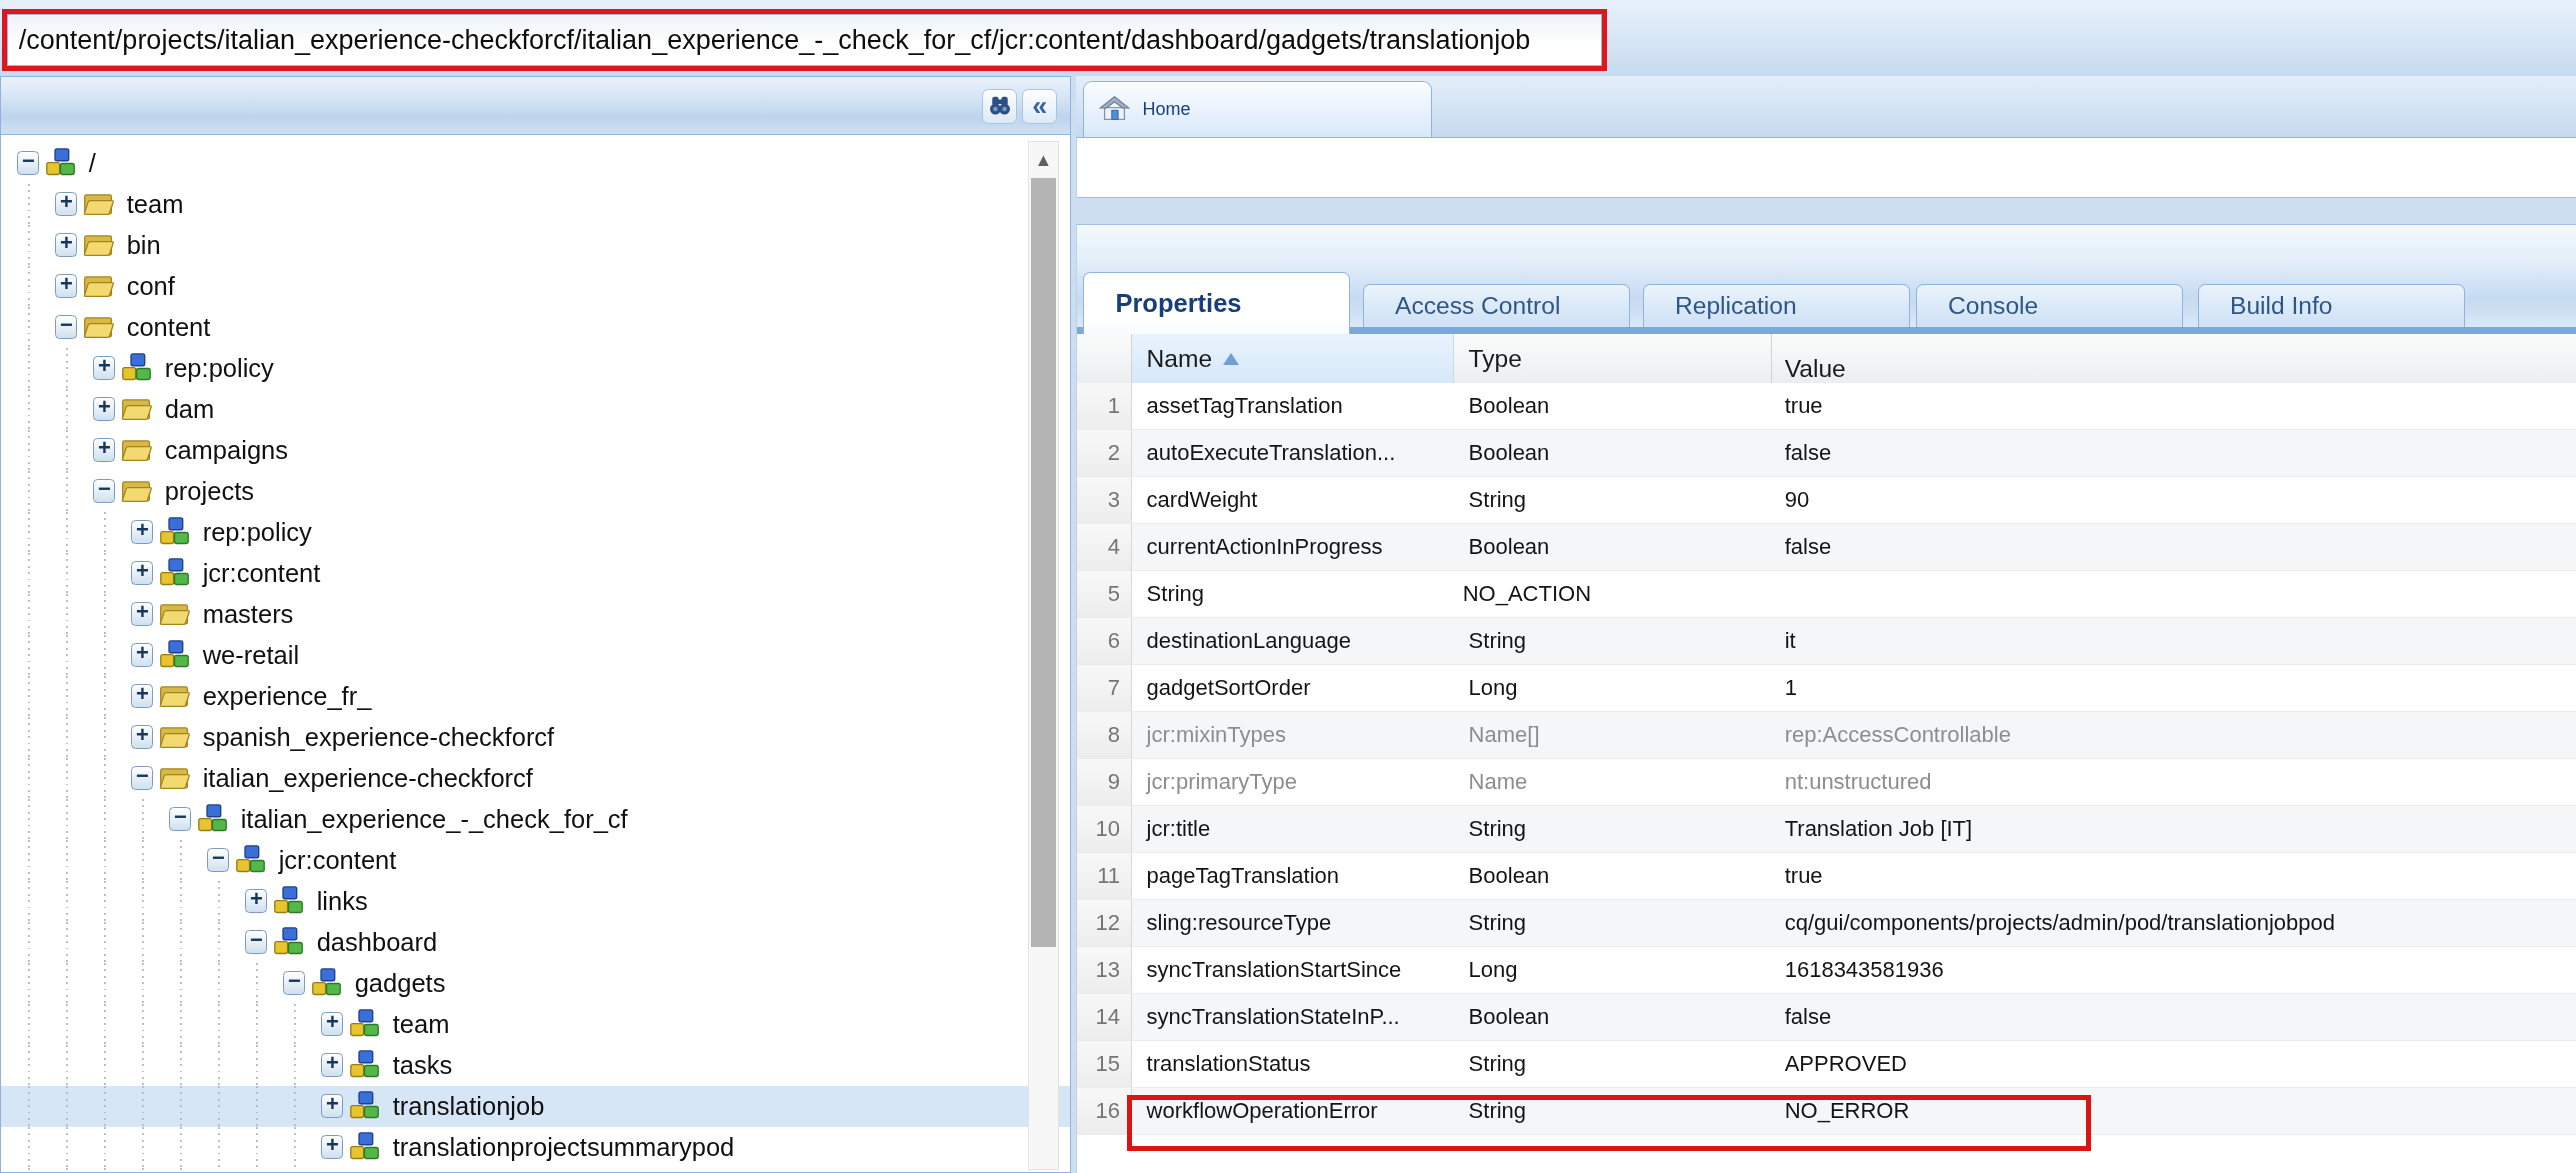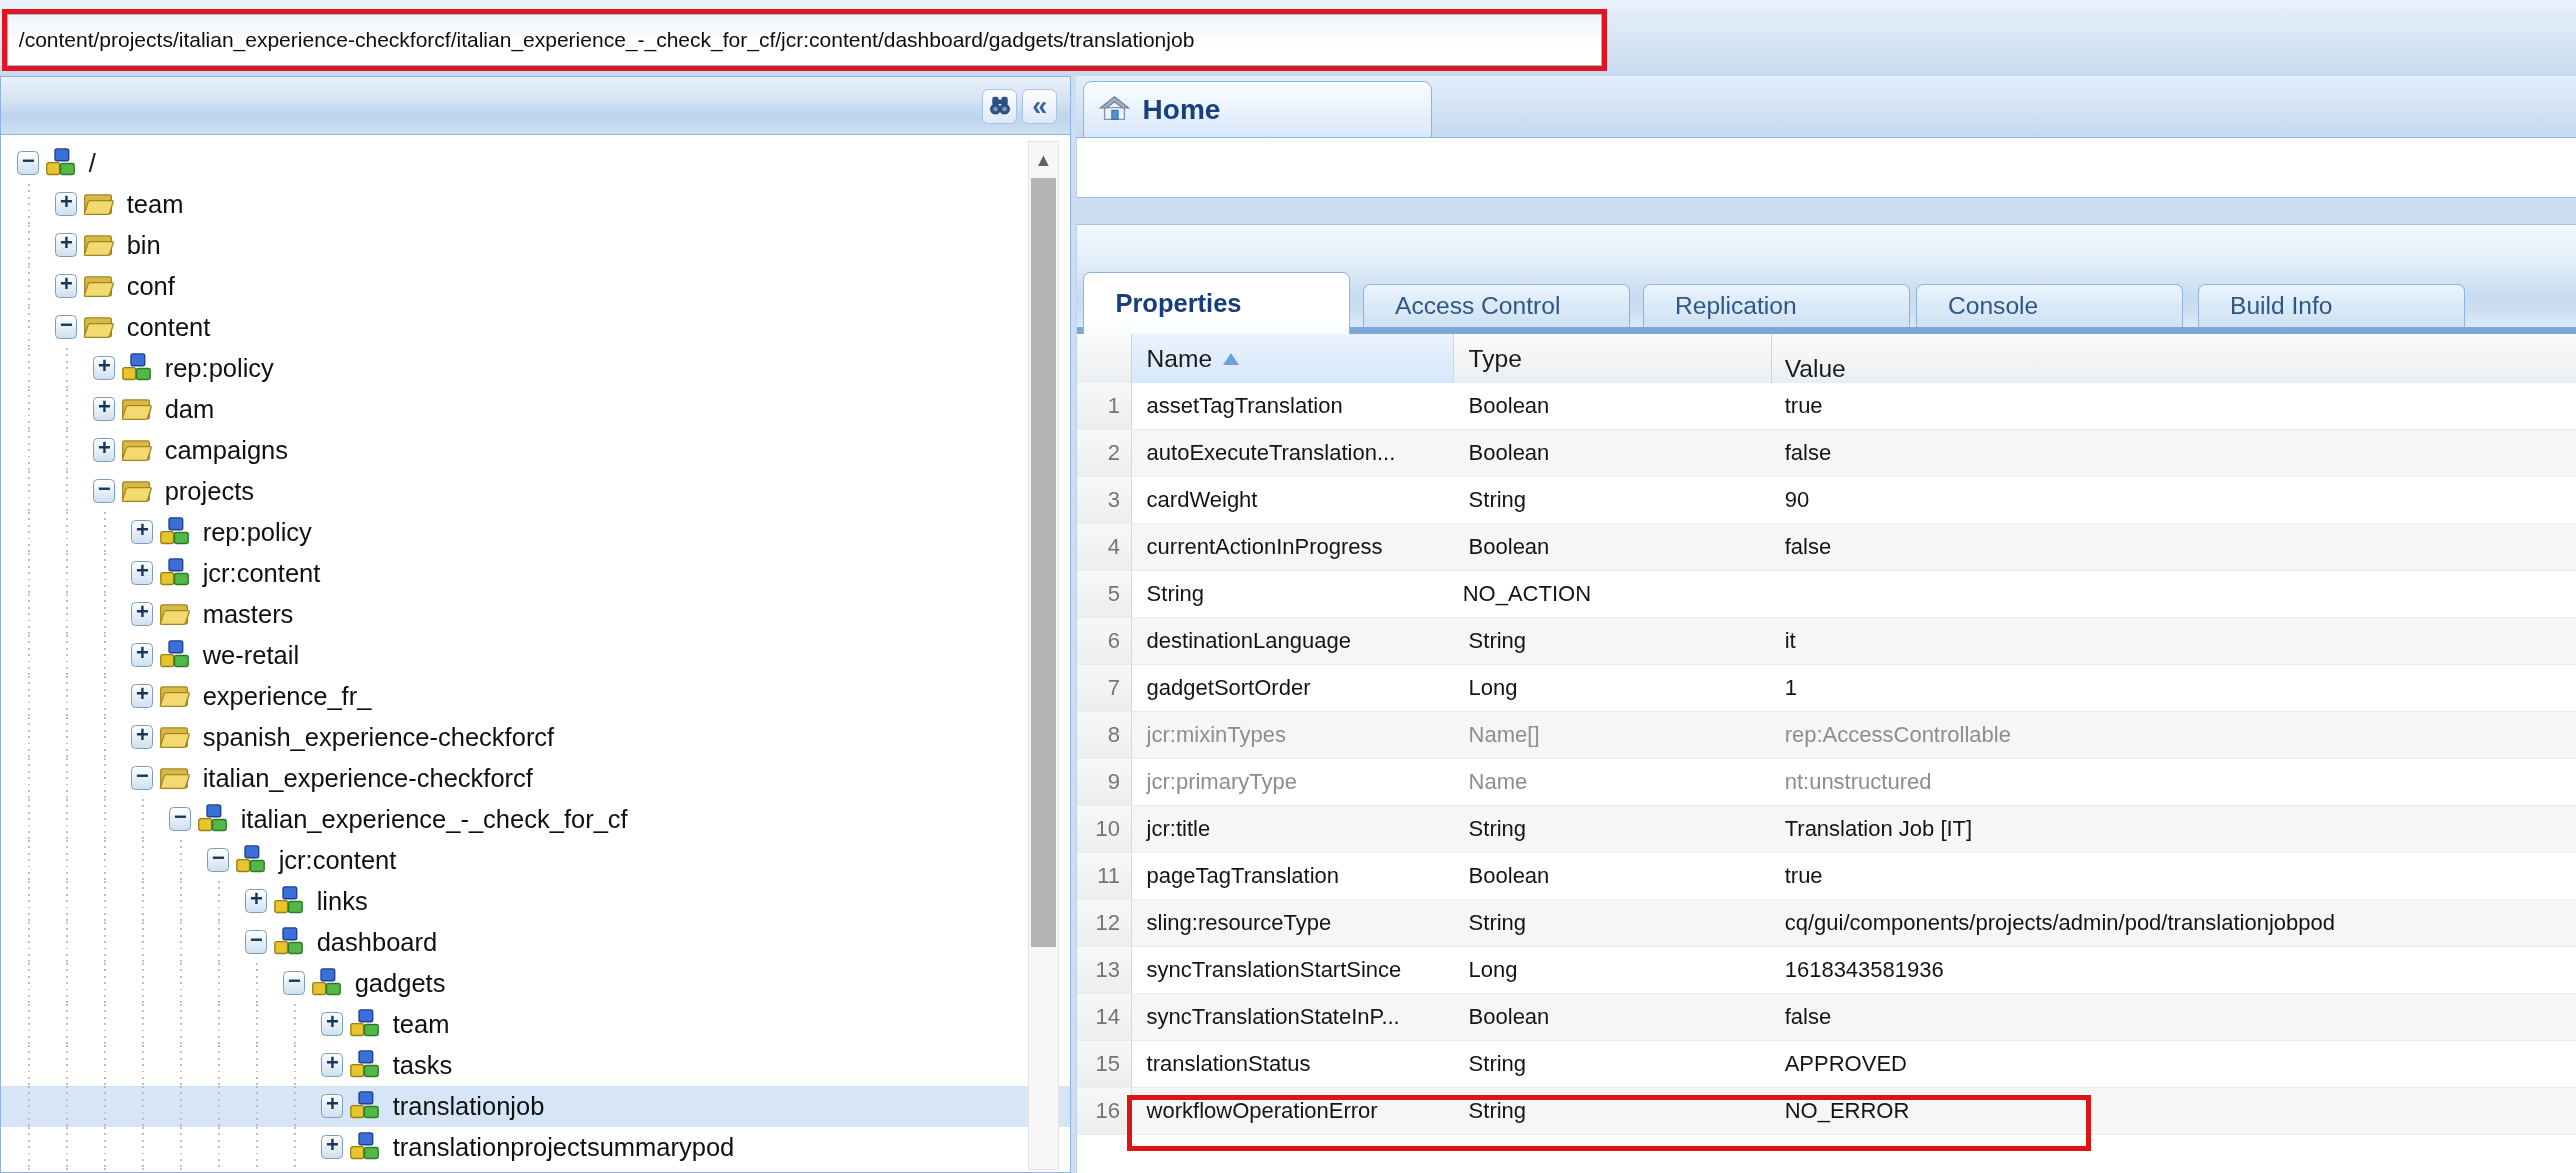--- a/index.html
+++ b/index.html
@@ -8,21 +8,21 @@
          font-family:"Liberation Sans","DejaVu Sans",sans-serif;background:#cddef1;}
 
   
   #topbar{position:absolute;left:0;top:0;width:2576px;height:76px;
           background:linear-gradient(180deg,#e9f1fb 0%,#d6e5f5 55%,#c7daf0 100%);}
   #addr-box{position:absolute;left:1.8px;top:9px;width:1605px;height:62px;
             border:5.5px solid #de1620;background:#fff;}
   #addr-box input{width:100%;height:100%;border:1.8px solid #a0b7ce;outline:none;
             background:linear-gradient(180deg,#eef3f9 0%,#ffffff 60%);
             font-family:"Liberation Sans","DejaVu Sans",sans-serif;
-            font-size:21px;color:#0d0d0d;padding:0 0 0 11px;}
+            font-size:27px;color:#0d0d0d;padding:0 0 0 11px;}
 
   
   #tree-panel{position:absolute;left:0;top:76px;width:1071px;height:1097px;
               background:#fff;border:1.8px solid #8fb3de;}
   #tree-header{position:relative;height:58px;border-bottom:1.8px solid #8fb3de;
                background:linear-gradient(180deg,#eaf2fb 0%,#d4e3f4 40%,#bdd4ee 70%,#cfe0f2 100%);}
   .hdr-btn{position:absolute;top:12px;width:35px;height:35px;border:1.8px solid #a9c4de;border-radius:6.4px;
            background:linear-gradient(180deg,#fefeff,#dde9f5);display:flex;align-items:center;justify-content:center;}
   #btn-find{right:53px;}
   #btn-collapse{right:12.7px;color:#34659f;font-size:27px;font-weight:bold;line-height:27px;}
@@ -46,21 +46,21 @@
   #tree-scroll-thumb{position:absolute;left:1.8px;right:1.8px;top:36px;height:769px;background:#b4b4b4;}
 
   
   #home-strip{position:absolute;left:1076px;top:76px;width:1500px;height:62px;
               background:linear-gradient(180deg,#e4eefa 0%,#d3e3f4 55%,#c6d9f0 100%);
               border-bottom:1.8px solid #8fb3de;}
   #home-tab{position:absolute;left:7.3px;bottom:0;width:349px;height:56px;
             border:1.8px solid #8fb3de;border-bottom:none;border-radius:9px 9px 0 0;
             background:linear-gradient(180deg,#fbfdff 0%,#e6f0fc 60%,#d8e8f9 100%);
             display:flex;align-items:center;padding-left:14.6px;gap:12.7px;}
-  #home-tab .lbl{font-size:28px;font-weight:bold;color:#17407e;}
+  #home-tab .lbl{font-size:18px;font-weight:normal;color:#17407e;}
   #toolbar-strip{position:absolute;left:1076px;top:138px;width:1500px;height:60px;
                  background:#fff;border-bottom:1.8px solid #9ec0e4;border-left:1.8px solid #bcd2ea;}
 
   #props-panel{position:absolute;left:1076px;top:216px;width:1500px;height:957px;
                background:#fff;border-top:1.8px solid #9ec0e4;border-left:1.8px solid #bcd2ea;margin-top:8px;}
   #tabstrip{position:relative;height:109px;border-bottom:7.3px solid #7ca8d8;
             background:linear-gradient(180deg,#f4f9fd 0%,#e3eefa 35%,#c7dbf1 72%,#cde0f3 85%,#dbe9f8 100%);}
   .tab{position:absolute;bottom:0;width:267px;height:43px;
        border:1.8px solid #8fb3dd;border-bottom:none;border-radius:7.3px 7.3px 0 0;
        background:linear-gradient(180deg,#ecf4fc 0%,#dcebf9 45%,#cfe1f5 100%);

